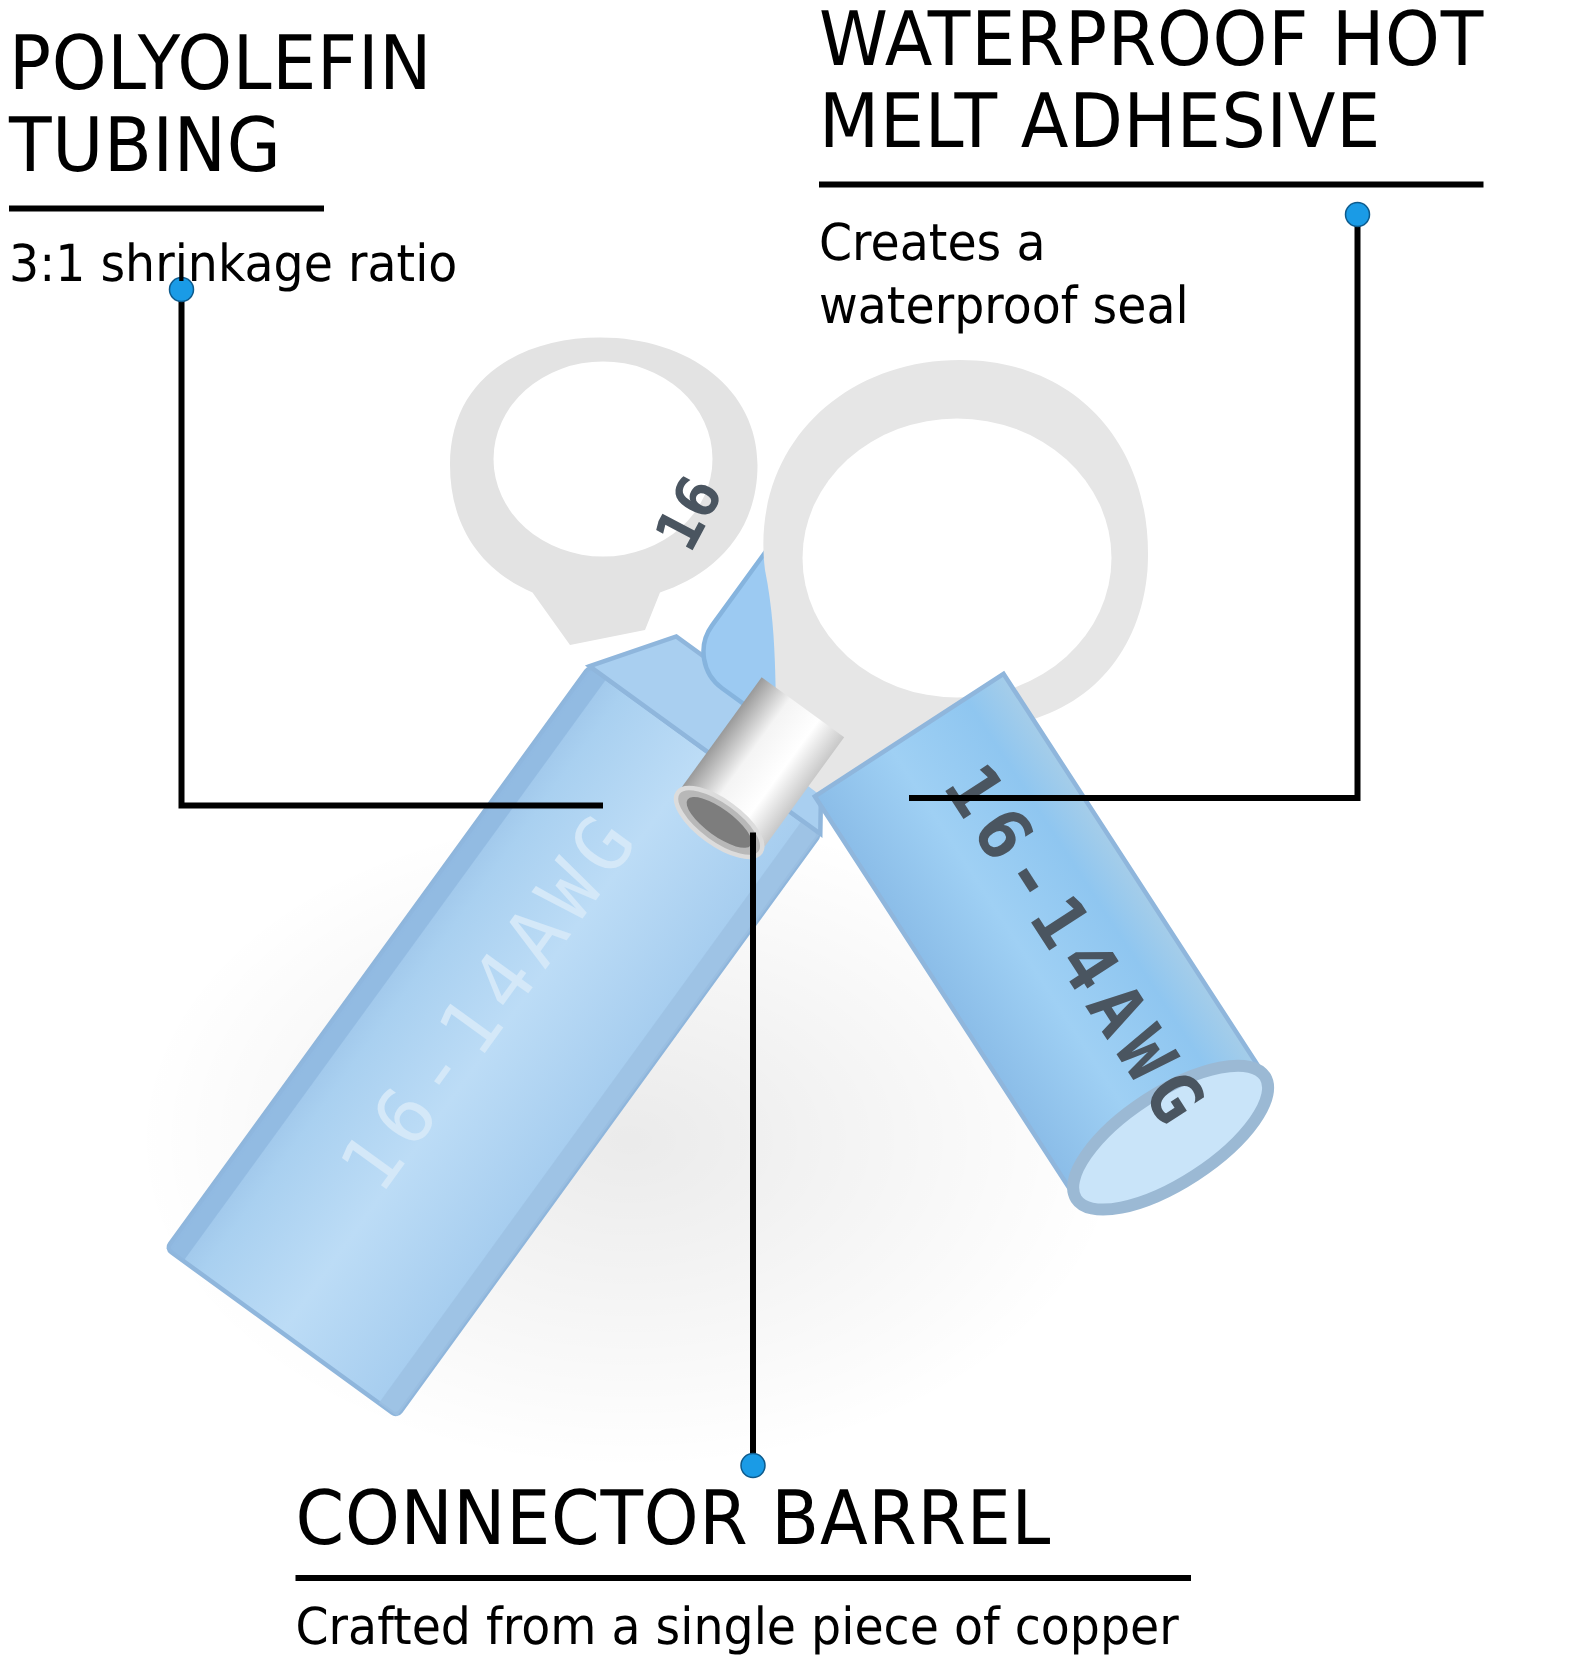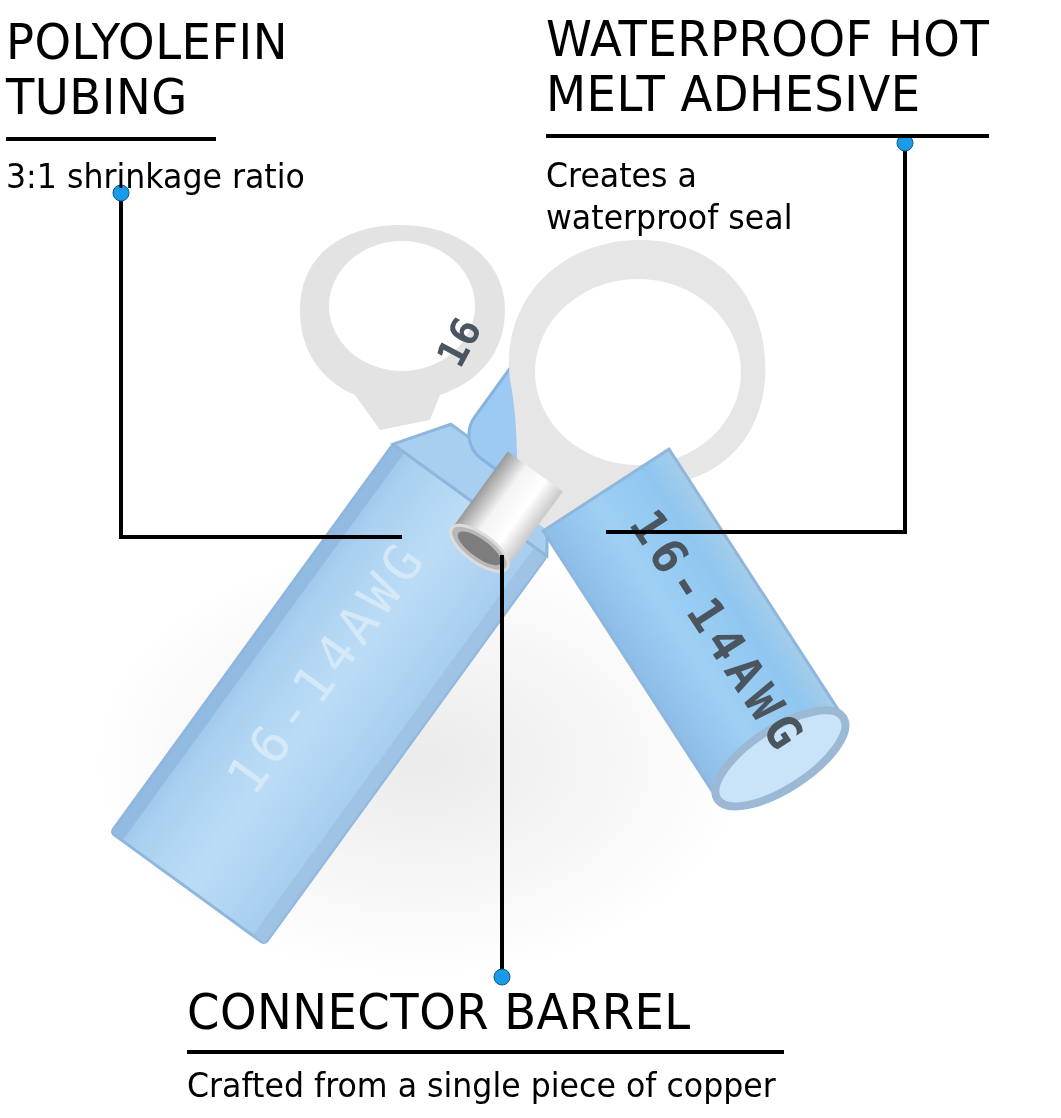--- a/index.html
+++ b/index.html
@@ -127,25 +127,25 @@
   <circle cx="502" cy="977" r="8" fill="#1a9be6" stroke="#0d5a8c" stroke-width="1"></circle>
 </svg>
 
 <div class="callout" style="left:6px; top:16px; width:330px;">
   <h2 class="title" style="margin-top:-1px;">POLYOLEFIN
 TUBING</h2>
   <div class="rule" style="width:210px; margin-top:12px;"></div>
   <div class="desc" style="margin-top:14px;">3:1 shrinkage ratio</div>
 </div>
 
-<div class="callout" style="left:546px; top:13px; width:515px;">
+<div class="callout" style="left:546px; top:0px; width:515px;">
   <h2 class="title" style="margin-top:-1px;">WATERPROOF HOT
 MELT ADHESIVE</h2>
   <div class="rule" style="width:443px; margin-top:12px;"></div>
   <div class="desc" style="margin-top:16px;">Creates a
 waterproof seal</div>
 </div>
 
-<div class="callout" style="left:187px; top:985px; width:700px;">
+<div class="callout" style="left:197px; top:985px; width:700px;">
   <h2 class="title">CONNECTOR BARREL</h2>
   <div class="rule" style="width:597px; margin-top:10px;"></div>
   <div class="desc" style="margin-top:10px;">Crafted from a single piece of copper</div>
 </div>
 
 </body></html>

